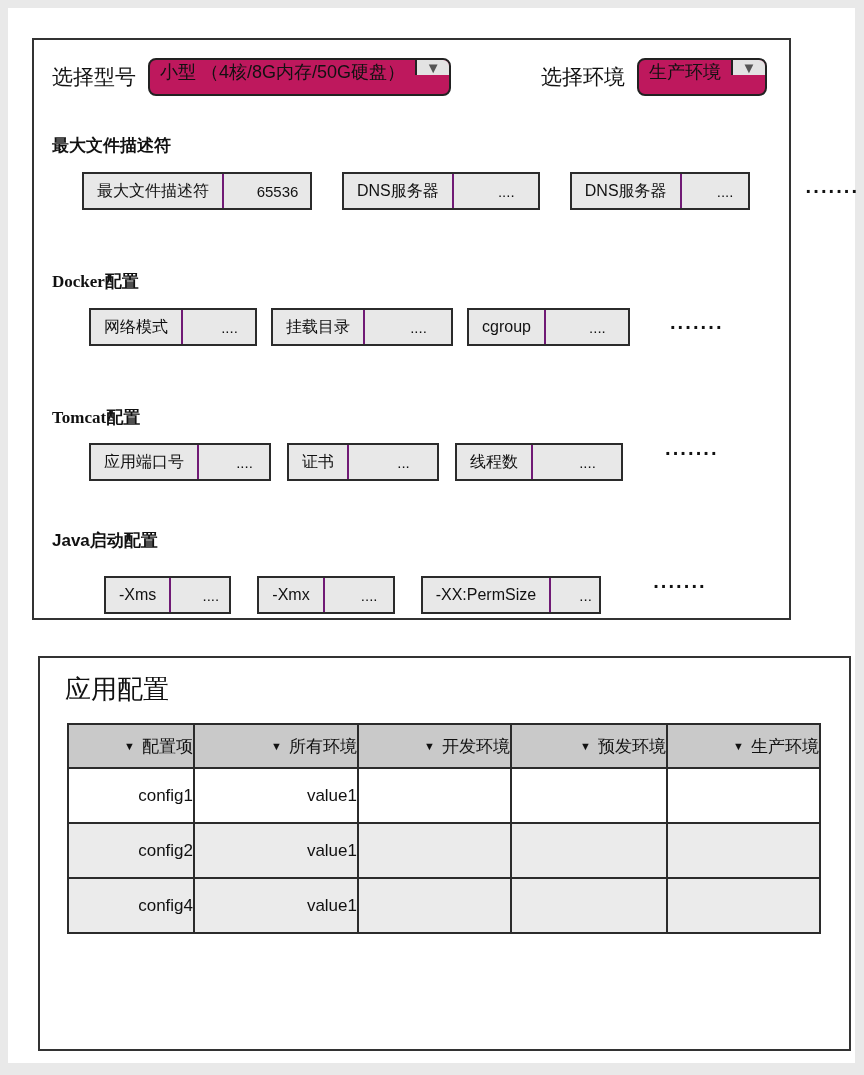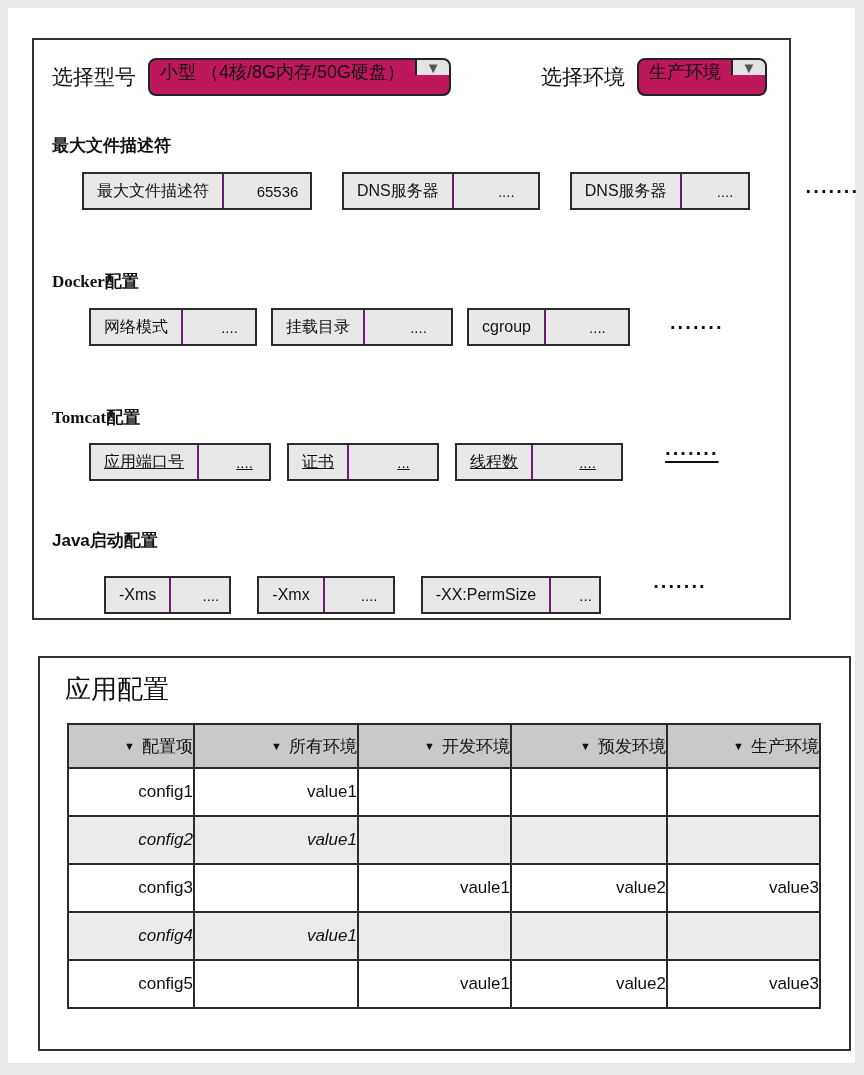--- a/index.html
+++ b/index.html
@@ -50,21 +50,21 @@
 
   
   .section-title { margin-left: 18px; font-size: 17px; font-weight: bold; }
   #sec-os    .section-title { margin-top: 38px; }
   #sec-docker .section-title, #sec-tomcat .section-title { margin-top: 60px; font-family: Liberation Serif, serif; }
   #sec-java  .section-title { margin-top: 48px; }
 
   .box-row { display: flex; align-items: center; margin-top: 15px; }
   #sec-os   .box-row { margin-left: 48px; gap: 30px; }
   #sec-docker .box-row { margin-left: 55px; gap: 14px; }
-  #sec-tomcat .box-row { margin-left: 55px; gap: 16px; margin-top: 14px; text-decoration: underline; }
+  #sec-tomcat .box-row { margin-left: 55px; gap: 16px; margin-top: 14px; }
   #sec-java .box-row { margin-left: 70px; gap: 26px; margin-top: 24px; }
 
   .cfg-box {
     display: flex; height: 38px;
     border: 2px solid #2b2b2b; background: #e8e8e8;
   }
   .cfg-label {
     display: flex; align-items: center; justify-content: center;
     padding: 0 13px; font-size: 16px; white-space: nowrap;
     border-right: 2px solid #701a75;
@@ -91,22 +91,22 @@
     margin: 16px 0 0 27px;
     table-layout: fixed; width: 752px;
   }
   .cfg-table th, .cfg-table td {
     border: 2px solid #2b2b2b;
     text-align: right; vertical-align: middle;
     font-size: 17px; font-weight: normal;
     overflow: hidden; white-space: nowrap;
   }
   .cfg-table th { height: 44px; background: #c9c9c9; padding-left: 10px; cursor: pointer; }
-  .cfg-table td { height: 48px; padding-left: 12px; background: #ffffff; }
-  .cfg-table tr.alt td { background: #ebebeb; font-style: italic; }
+  .cfg-table td { height: 55px; padding-left: 12px; background: #ffffff; }
+  .cfg-table tr.alt td { background: #ebebeb; }
   .col-1 { width: 126px; } .col-2 { width: 164px; } .col-3 { width: 153px; }
   .col-4 { width: 156px; } .col-5 { width: 153px; }
   .sort-icon { font-size: 11px; margin-right: 7px; position: relative; top: -2px; color: #111; }
 </style>
 </head>
 <body>
 
 <div class="page">
 
   <div class="panel" id="spec-panel">
@@ -238,38 +238,24 @@
           <td></td>
           <td></td>
         </tr>
         <tr class="alt">
           <td>config2</td>
           <td>value1</td>
           <td></td>
           <td></td>
           <td></td>
         </tr>
-        <tr>
-          <td>config3</td>
-          <td></td>
-          <td>vaule1</td>
-          <td>value2</td>
-          <td>value3</td>
-        </tr>
         <tr class="alt">
           <td>config4</td>
           <td>value1</td>
           <td></td>
           <td></td>
           <td></td>
         </tr>
-        <tr>
-          <td>config5</td>
-          <td></td>
-          <td>vaule1</td>
-          <td>value2</td>
-          <td>value3</td>
-        </tr>
       </tbody>
     </table>
   </div>
 
 </div>
 
 </body></html>

